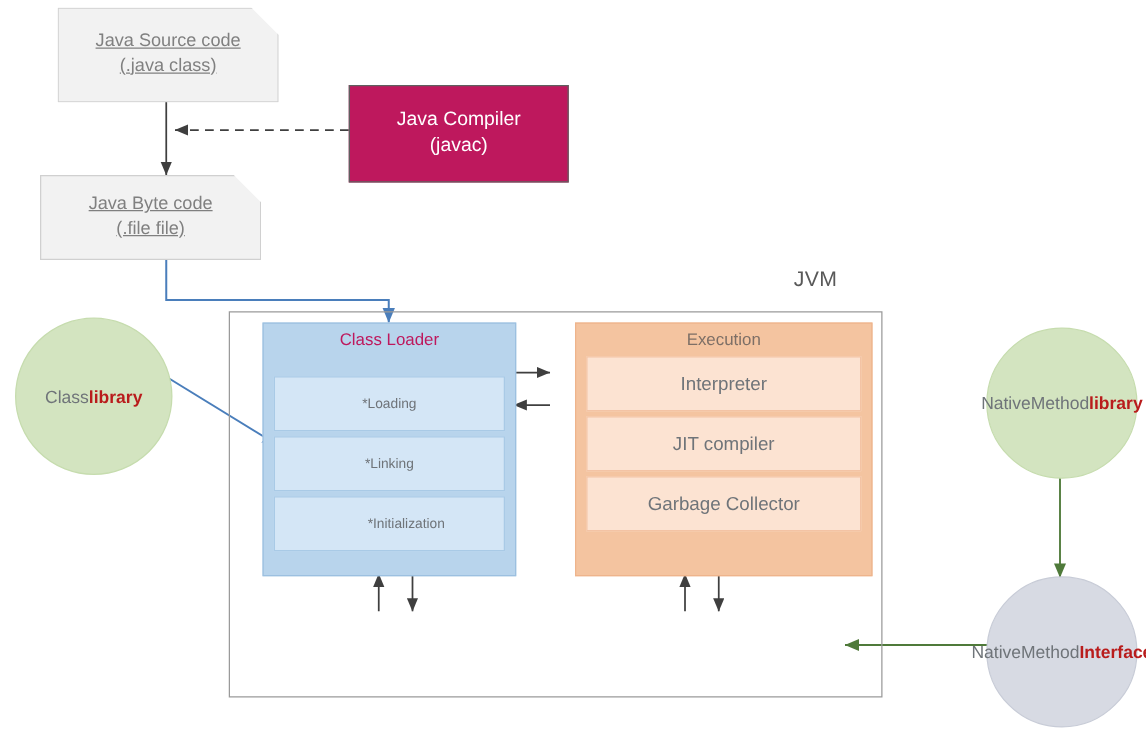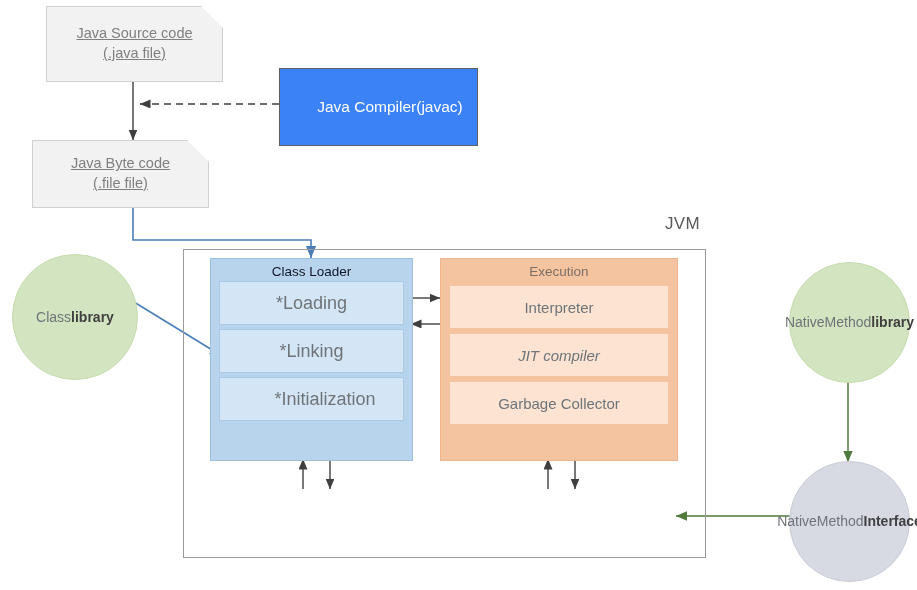--- a/index.html
+++ b/index.html
@@ -33,61 +33,60 @@
     font-size: 14.5px;
     line-height: 1.35;
     -webkit-clip-path: polygon(0 0, calc(100% - 22px) 0, 100% 22px, 100% 100%, 0 100%);
     clip-path: polygon(0 0, calc(100% - 22px) 0, 100% 22px, 100% 100%, 0 100%);
     text-decoration: underline;
   }
   .doc-shape .ln { display: block; white-space: nowrap; }
 
   
   .compiler-box {
-    background: #3b82f6;
+    background: #be185d;
     border: 1px solid #5f5f5f;
     color: #ffffff;
     display: flex;
-    flex-direction: row;
+    flex-direction: column;
     align-items: center;
     justify-content: center;
     text-align: center;
     font-size: 15.5px;
     line-height: 1.35;
-    padding-left: 23px;
   }
 
   
   .jvm-frame {
     border: 1.5px solid #9a9a9a;
     background: transparent;
   }
   .jvm-label {
     color: #595959;
     font-size: 17px;
     letter-spacing: .3px;
   }
 
   
   .cl-group {
     background: #b8d4ec;
     border: 1px solid #9cc0e0;
   }
   .cl-title {
-    color: #0f172a;
+    color: #be185d;
     font-size: 13.5px;
     text-align: center;
     line-height: 26px;
-    height: 22px;
+    height: 42px;
   }
   .cl-item {
     background: #d4e6f6;
     border: 1px solid #a9cae6;
     color: #6f7479;
-    font-size: 18px;
+    font-size: 11px;
     text-align: center;
     display: flex;
     align-items: center;
     justify-content: center;
   }
 
   
   .ex-group {
     background: #f4c4a0;
     border: 1px solid #eeb48c;
@@ -128,21 +127,21 @@
     display: flex;
     flex-direction: row;
     align-items: center;
     justify-content: center;
     text-align: center;
     font-size: 14px;
     line-height: 1.45;
     color: #6f7479;
   }
   .circle .ln { display: block; white-space: nowrap; }
-  .circle .bold { font-weight: bold; color: #404040; }
+  .circle .bold { font-weight: bold; color: #b91c1c; }
   .circle-green { background: #d3e4c0; border: 1px solid #c6dcae; }
   .circle-grey  { background: #d7dae3; border: 1px solid #c8ccd7; }
 
   
   #connectors {
     position: absolute;
     left: 0; top: 0;
     width: 917px; height: 590px;
     pointer-events: none;
   }
@@ -185,56 +184,56 @@
 
     <path d="M575,459 L575,489" stroke="#3f3f3f" stroke-width="1.4" fill="none" marker-end="url(#ah-black)"></path>
 
     <path d="M848,381 L848,462" stroke="#4f7a3a" stroke-width="1.5" fill="none" marker-end="url(#ah-green)"></path>
 
     <path d="M795,516 L676,516" stroke="#4f7a3a" stroke-width="1.5" fill="none" marker-end="url(#ah-green)"></path>
   </svg>
 
   <div class="abs doc-shape" style="left:46px; top:6px; width:175px; height:74px;">
     <span class="ln">Java Source code</span>
-    <span class="ln">(.java file)</span>
+    <span class="ln">(.java class)</span>
   </div>
 
   <div class="abs compiler-box" style="left:279px; top:68px; width:174px; height:76px;">
     <span class="ln">Java Compiler</span>
     <span class="ln">(javac)</span>
   </div>
 
   <div class="abs doc-shape" style="left:32px; top:140px; width:175px; height:66px;">
     <span class="ln">Java Byte code</span>
     <span class="ln">(.file file)</span>
   </div>
 
-  <div class="abs jvm-label" style="left:665px; top:214px;text-align:right;">JVM</div>
+  <div class="abs jvm-label" style="left:635px; top:214px;text-align:right;">JVM</div>
 
   <div class="abs jvm-frame" style="left:183px; top:249px; width:521px; height:307px;"></div>
 
   <div class="abs cl-group" style="left:210px; top:258px; width:201px; height:201px;">
     <div class="cl-title">Class Loader</div>
     <div class="cl-item" style="margin:0 8px 4px 8px; height:42px;">
       <span>*Loading</span>
     </div>
     <div class="cl-item" style="margin:0 8px 4px 8px; height:42px;">
       <span>*Linking</span>
     </div>
     <div class="cl-item" style="margin:0 8px 6px 8px; height:42px;padding-left:27px;">
       <span>*Initialization</span>
     </div>
   </div>
 
-  <div class="abs ex-group" style="left:440px; top:258px; width:236px; height:201px;">
+  <div class="abs ex-group" style="left:460px; top:258px; width:236px; height:201px;">
     <div class="ex-title">Execution</div>
     <div class="ex-item" style="margin:0 8px 4px 8px; height:42px;">
       <span>Interpreter</span>
     </div>
-    <div class="ex-item" style="margin:0 8px 4px 8px; height:42px;font-style:italic;">
+    <div class="ex-item" style="margin:0 8px 4px 8px; height:42px;">
       <span>JIT compiler</span>
     </div>
     <div class="ex-item" style="margin:0 8px 6px 8px; height:42px;">
       <span>Garbage Collector</span>
     </div>
   </div>
 
 
   <div class="abs circle circle-green" style="left:12px; top:254px; width:124px; height:124px;">
     <span class="ln">Class</span>

